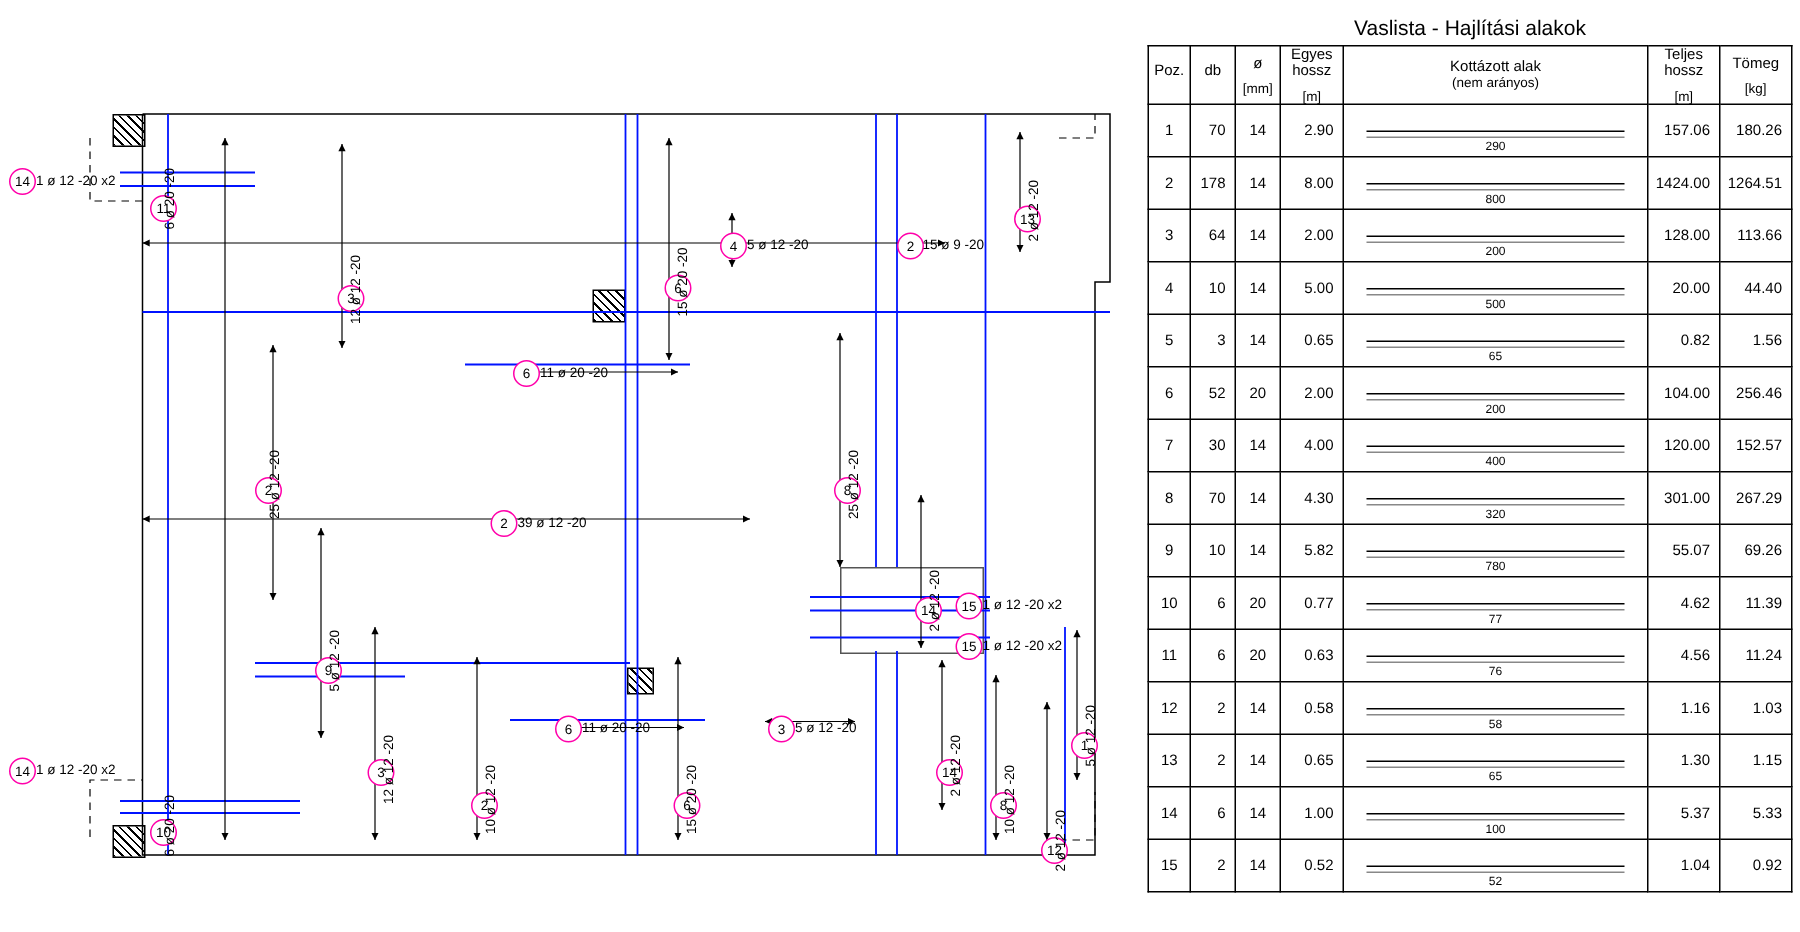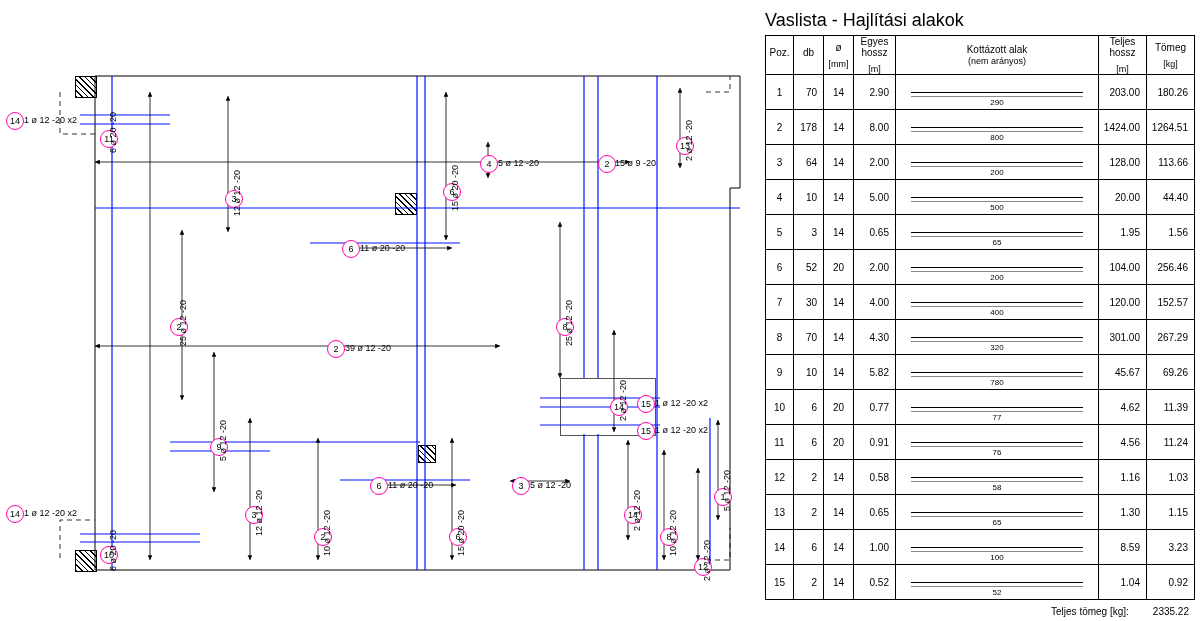--- a/index.html
+++ b/index.html
@@ -11,21 +11,21 @@
   .tagv{writing-mode:vertical-rl;transform:rotate(180deg);transform-origin:center}
   .bubble{position:absolute;width:16px;height:16px;border:1px solid #f0a;border-radius:50%;
           text-align:center;line-height:16px;font-size:9px;color:#000;background:#fff}
   
   .hatch{position:absolute;width:20px;height:20px;background:
           repeating-linear-gradient(45deg,#000 0,#000 1px,transparent 1px,transparent 4px);
           border:1px solid #000}
   .openbox{position:absolute;border:1px solid #555;background:#fff}
   
   #tablewrap{position:absolute;left:765px;top:10px;width:430px}
-  #tabletitle{font-size:18px;margin-bottom:4px}
+  #tabletitle{text-align:center;font-size:14px;margin-bottom:4px}
   table{border-collapse:collapse;width:100%;table-layout:fixed}
   th,td{border:1px solid #000;font-size:10px;padding:0 3px;text-align:center;vertical-align:middle}
   th{font-weight:normal;height:26px}
   th .unit{display:block;font-size:9px;margin-top:6px}
   td.num{text-align:right;padding-right:6px}
   td.shape{position:relative;height:34px}
   .barline{position:absolute;left:15px;right:15px;top:50%;border-top:1px solid #000}
   .dimline{position:absolute;left:15px;right:15px;top:calc(50% + 4px);border-top:1px solid #888}
   .dimtxt{position:absolute;left:0;right:0;top:calc(50% + 6px);font-size:8px}
   #totalrow{margin-top:6px;font-size:10px;text-align:right;padding-right:6px}
@@ -200,21 +200,21 @@
           <tr>
             <td>1</td>
             <td class="num">70</td>
             <td>14</td>
             <td class="num">2.90</td>
             <td class="shape">
               <div class="barline"></div>
               <div class="dimline"></div>
               <div class="dimtxt">290</div>
             </td>
-            <td class="num">203.00</td>
+            <td class="num">157.06</td>
             <td class="num">180.26</td>
           </tr>
           <tr>
             <td>2</td>
             <td class="num">178</td>
             <td>14</td>
             <td class="num">8.00</td>
             <td class="shape">
               <div class="barline"></div>
               <div class="dimline"></div>
@@ -252,21 +252,21 @@
           <tr>
             <td>5</td>
             <td class="num">3</td>
             <td>14</td>
             <td class="num">0.65</td>
             <td class="shape">
               <div class="barline"></div>
               <div class="dimline"></div>
               <div class="dimtxt">65</div>
             </td>
-            <td class="num">1.95</td>
+            <td class="num">0.82</td>
             <td class="num">1.56</td>
           </tr>
           <tr>
             <td>6</td>
             <td class="num">52</td>
             <td>20</td>
             <td class="num">2.00</td>
             <td class="shape">
               <div class="barline"></div>
               <div class="dimline"></div>
@@ -304,41 +304,41 @@
           <tr>
             <td>9</td>
             <td class="num">10</td>
             <td>14</td>
             <td class="num">5.82</td>
             <td class="shape">
               <div class="barline"></div>
               <div class="dimline"></div>
               <div class="dimtxt">780</div>
             </td>
-            <td class="num">45.67</td>
+            <td class="num">55.07</td>
             <td class="num">69.26</td>
           </tr>
           <tr>
             <td>10</td>
             <td class="num">6</td>
             <td>20</td>
             <td class="num">0.77</td>
             <td class="shape">
               <div class="barline"></div>
               <div class="dimline"></div>
               <div class="dimtxt">77</div>
             </td>
             <td class="num">4.62</td>
             <td class="num">11.39</td>
           </tr>
           <tr>
             <td>11</td>
             <td class="num">6</td>
             <td>20</td>
-            <td class="num">0.91</td>
+            <td class="num">0.63</td>
             <td class="shape">
               <div class="barline"></div>
               <div class="dimline"></div>
               <div class="dimtxt">76</div>
             </td>
             <td class="num">4.56</td>
             <td class="num">11.24</td>
           </tr>
           <tr>
             <td>12</td>
@@ -369,36 +369,33 @@
           <tr>
             <td>14</td>
             <td class="num">6</td>
             <td>14</td>
             <td class="num">1.00</td>
             <td class="shape">
               <div class="barline"></div>
               <div class="dimline"></div>
               <div class="dimtxt">100</div>
             </td>
-            <td class="num">8.59</td>
-            <td class="num">3.23</td>
+            <td class="num">5.37</td>
+            <td class="num">5.33</td>
           </tr>
           <tr>
             <td>15</td>
             <td class="num">2</td>
             <td>14</td>
             <td class="num">0.52</td>
             <td class="shape">
               <div class="barline"></div>
               <div class="dimline"></div>
               <div class="dimtxt">52</div>
             </td>
             <td class="num">1.04</td>
             <td class="num">0.92</td>
           </tr>
         </tbody>
     </table>
-    <div id="totalrow">
-      <span>Teljes tömeg [kg]:</span><span>2335.22</span>
-    </div>
   </div>
 
 </div>
 
 </body></html>

